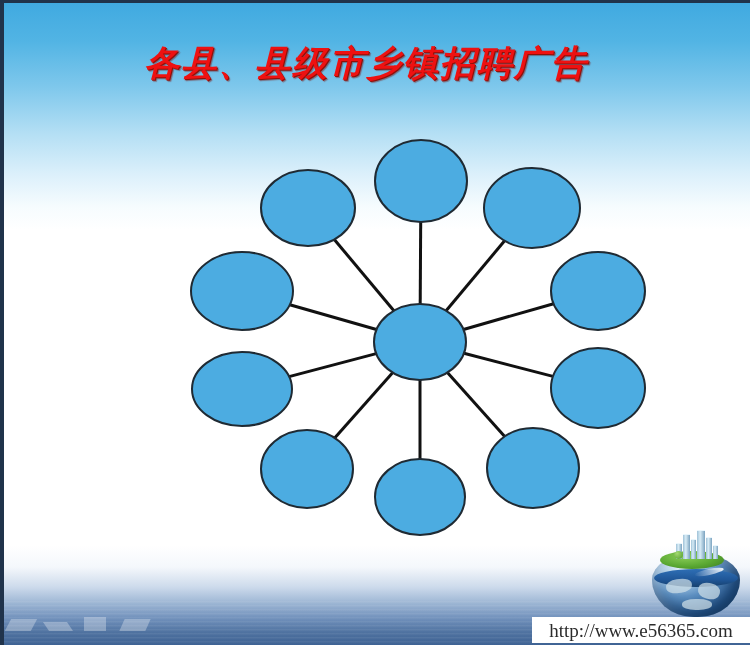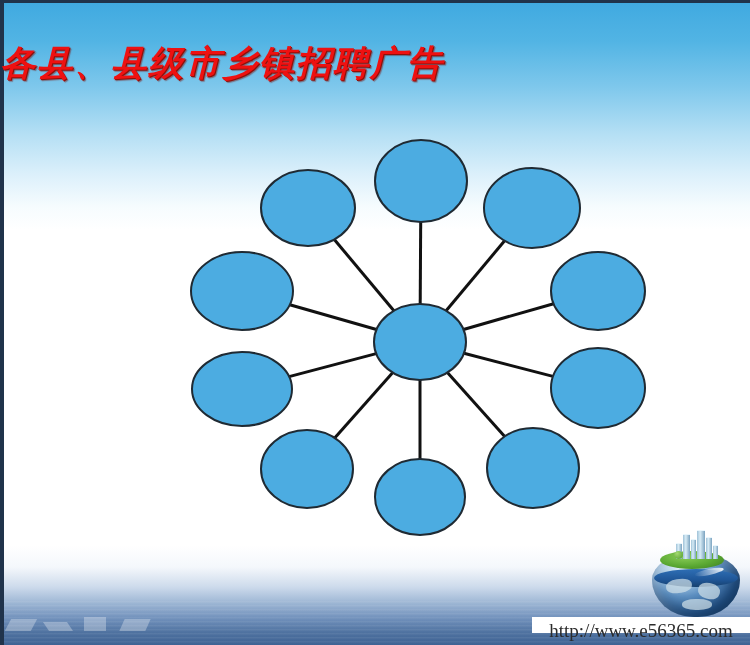--- a/index.html
+++ b/index.html
@@ -87,20 +87,21 @@
     width: 750px; height: 3px;
     background: #20334b;
   }
 
   
   .title {
     position: absolute;
     left: 0;
     top: 40px;
     width: 732px;
+    text-align: center;
     font-family: "DejaVu Sans", sans-serif;
     font-size: 35px;
     font-weight: bold;
     font-style: italic;
     letter-spacing: 2px;
     color: #ee1111;
     text-shadow: 1px 1px 0 #8f1009, 2px 2px 1px rgba(120,16,10,.45);
     white-space: nowrap;
   }
 
@@ -203,21 +204,21 @@
     border-radius: 50%;
     transform: rotate(-12deg);
   }
 
   
   .watermark {
     position: absolute;
     left: 532px;
     top: 617px;
     width: 218px;
-    height: 16px;
+    height: 26px;
     background: #ffffff;
     color: #2b2b2b;
     font-family: "Liberation Serif", serif;
     font-size: 19px;
     line-height: 28px;
     text-align: center;
     white-space: nowrap;
   }
 </style>
 </head>

